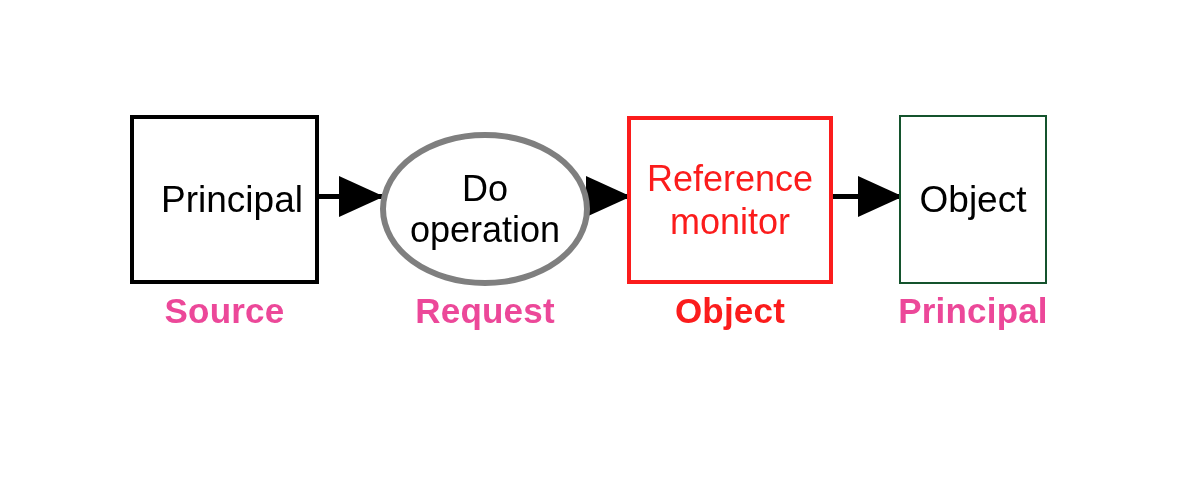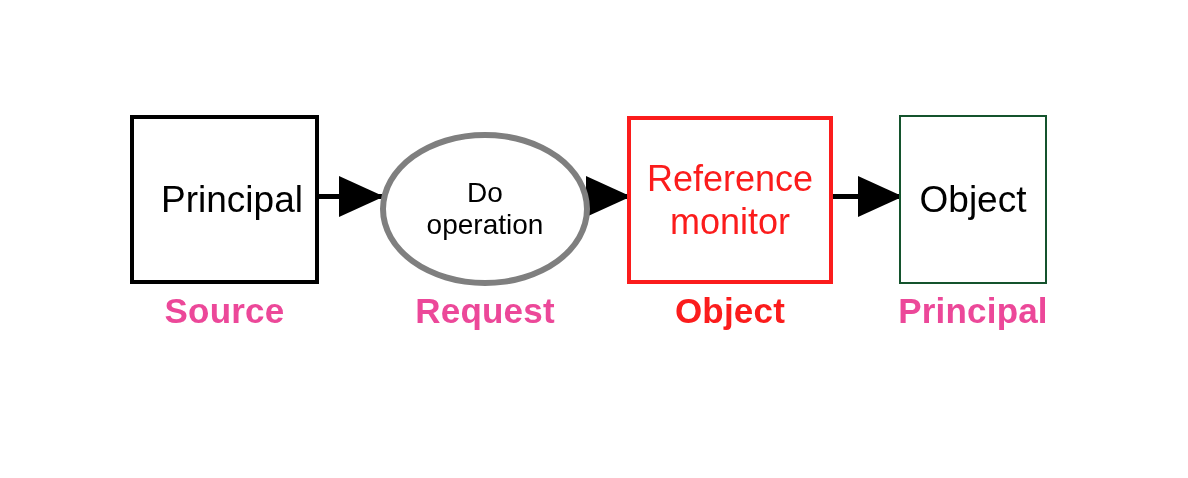--- a/index.html
+++ b/index.html
@@ -58,21 +58,21 @@
   #node-request {
     left: 380px;
     top: 132px;
     width: 210px;
     height: 154px;
     border: 6px solid #7f7f7f;
     border-radius: 50%;
     background: #ffffff;
   }
   #node-request .node-label {
-    font-size: 28px;
+    font-size: 36px;
     color: #000000;
     line-height: 1.15;
   }
 
   
   #node-reference-monitor {
     left: 627px;
     top: 116px;
     width: 206px;
     height: 168px;

